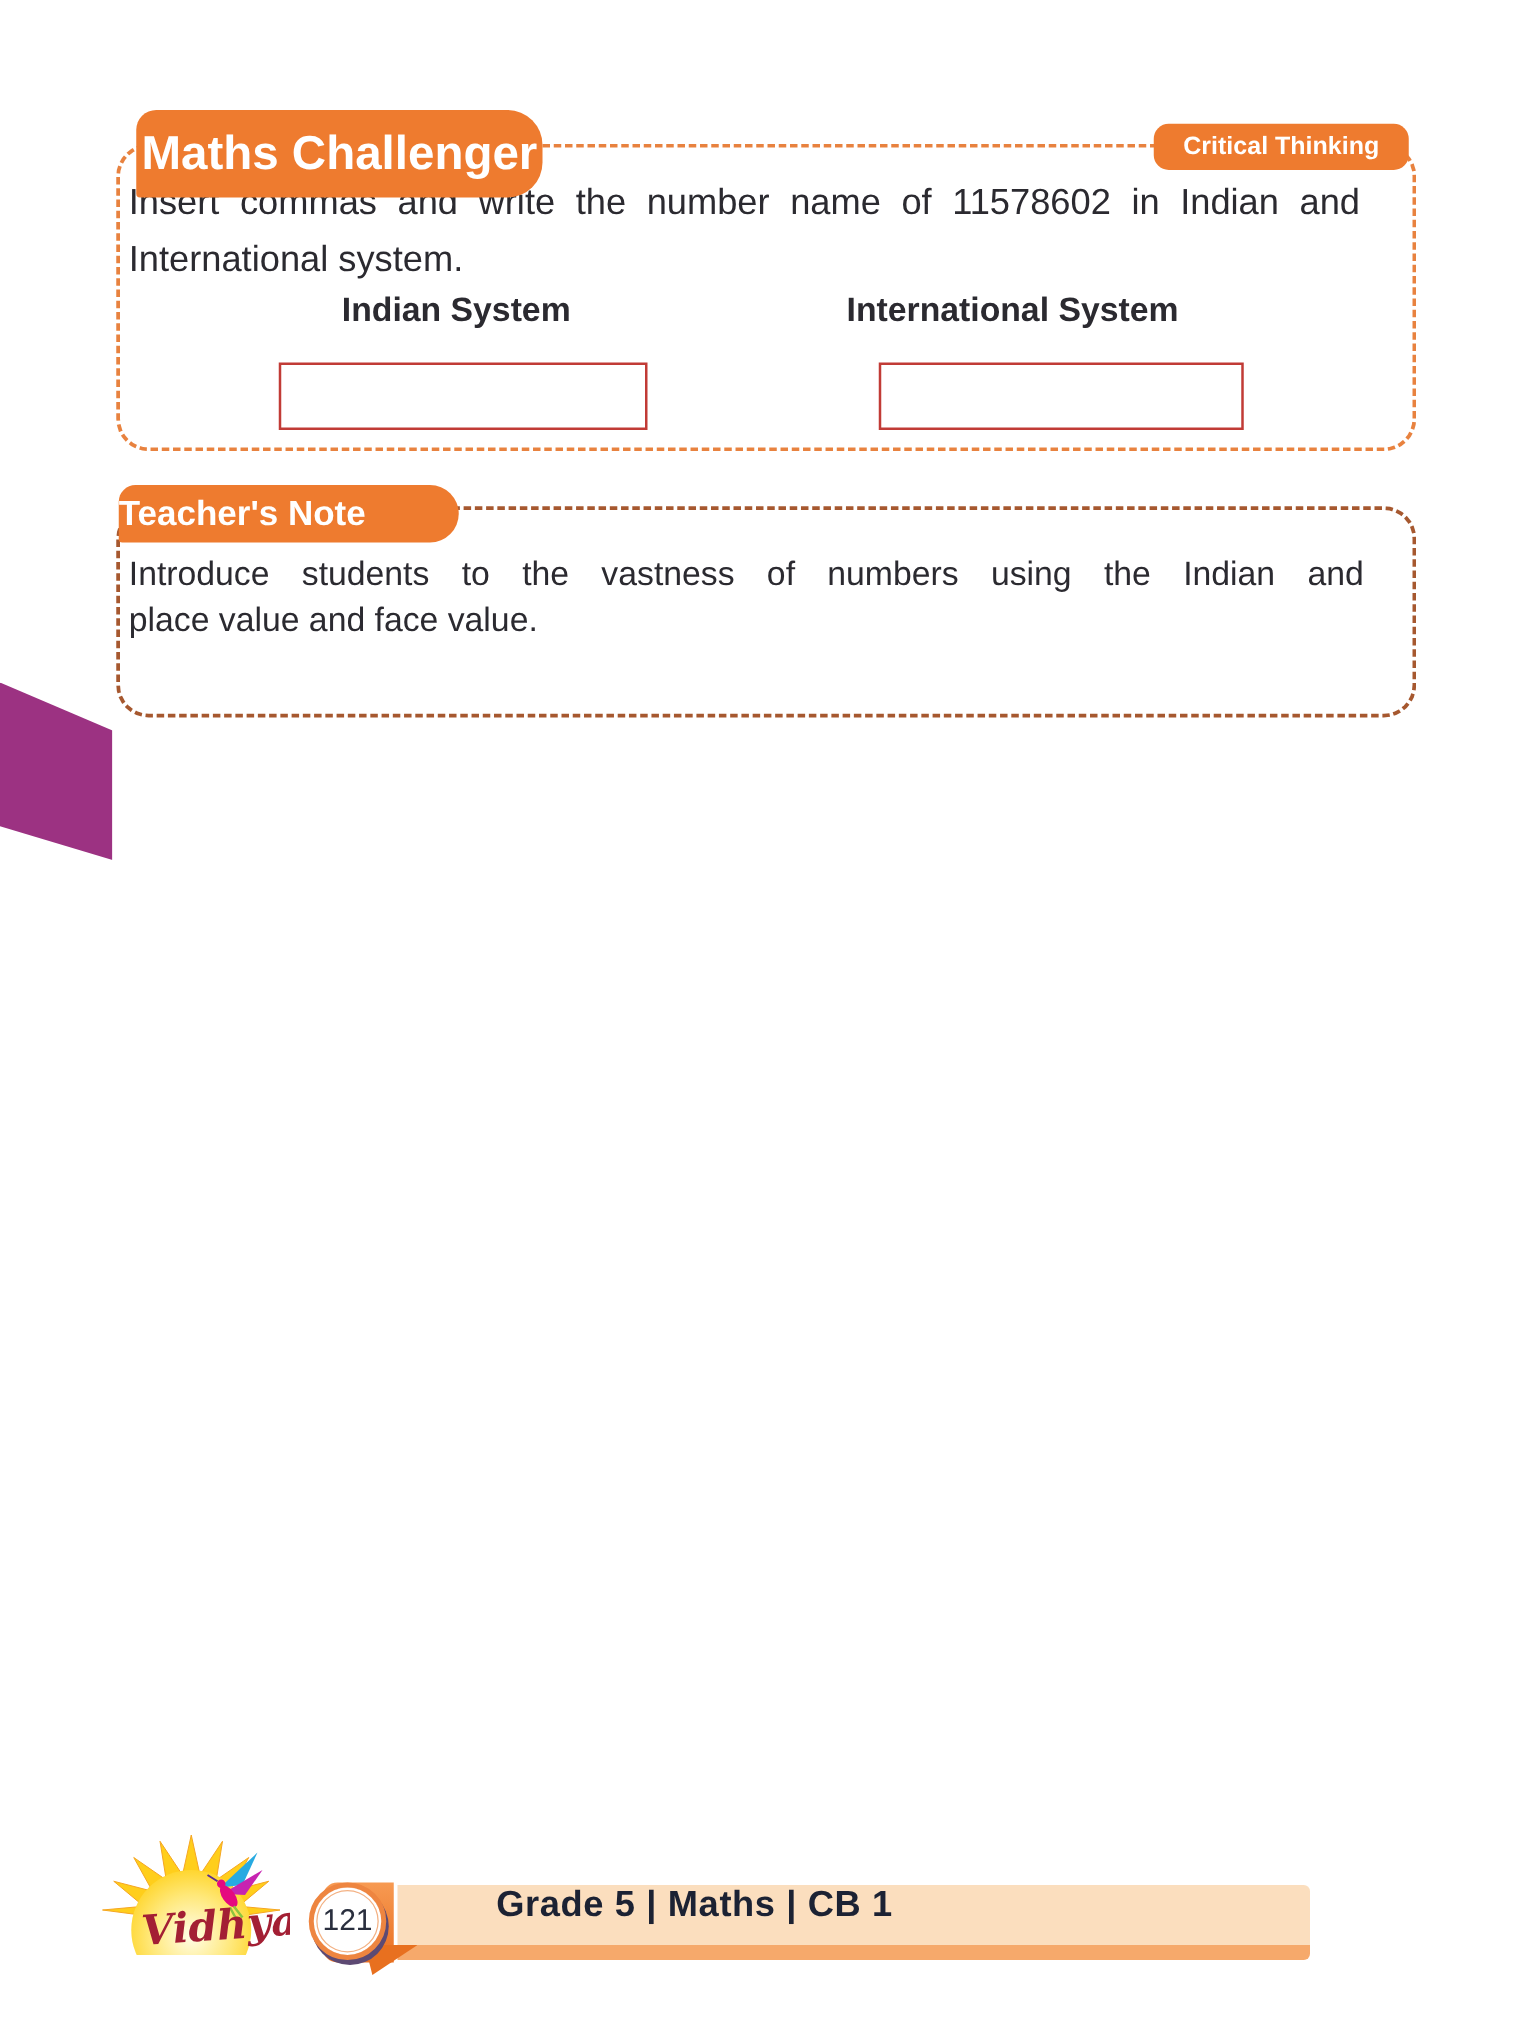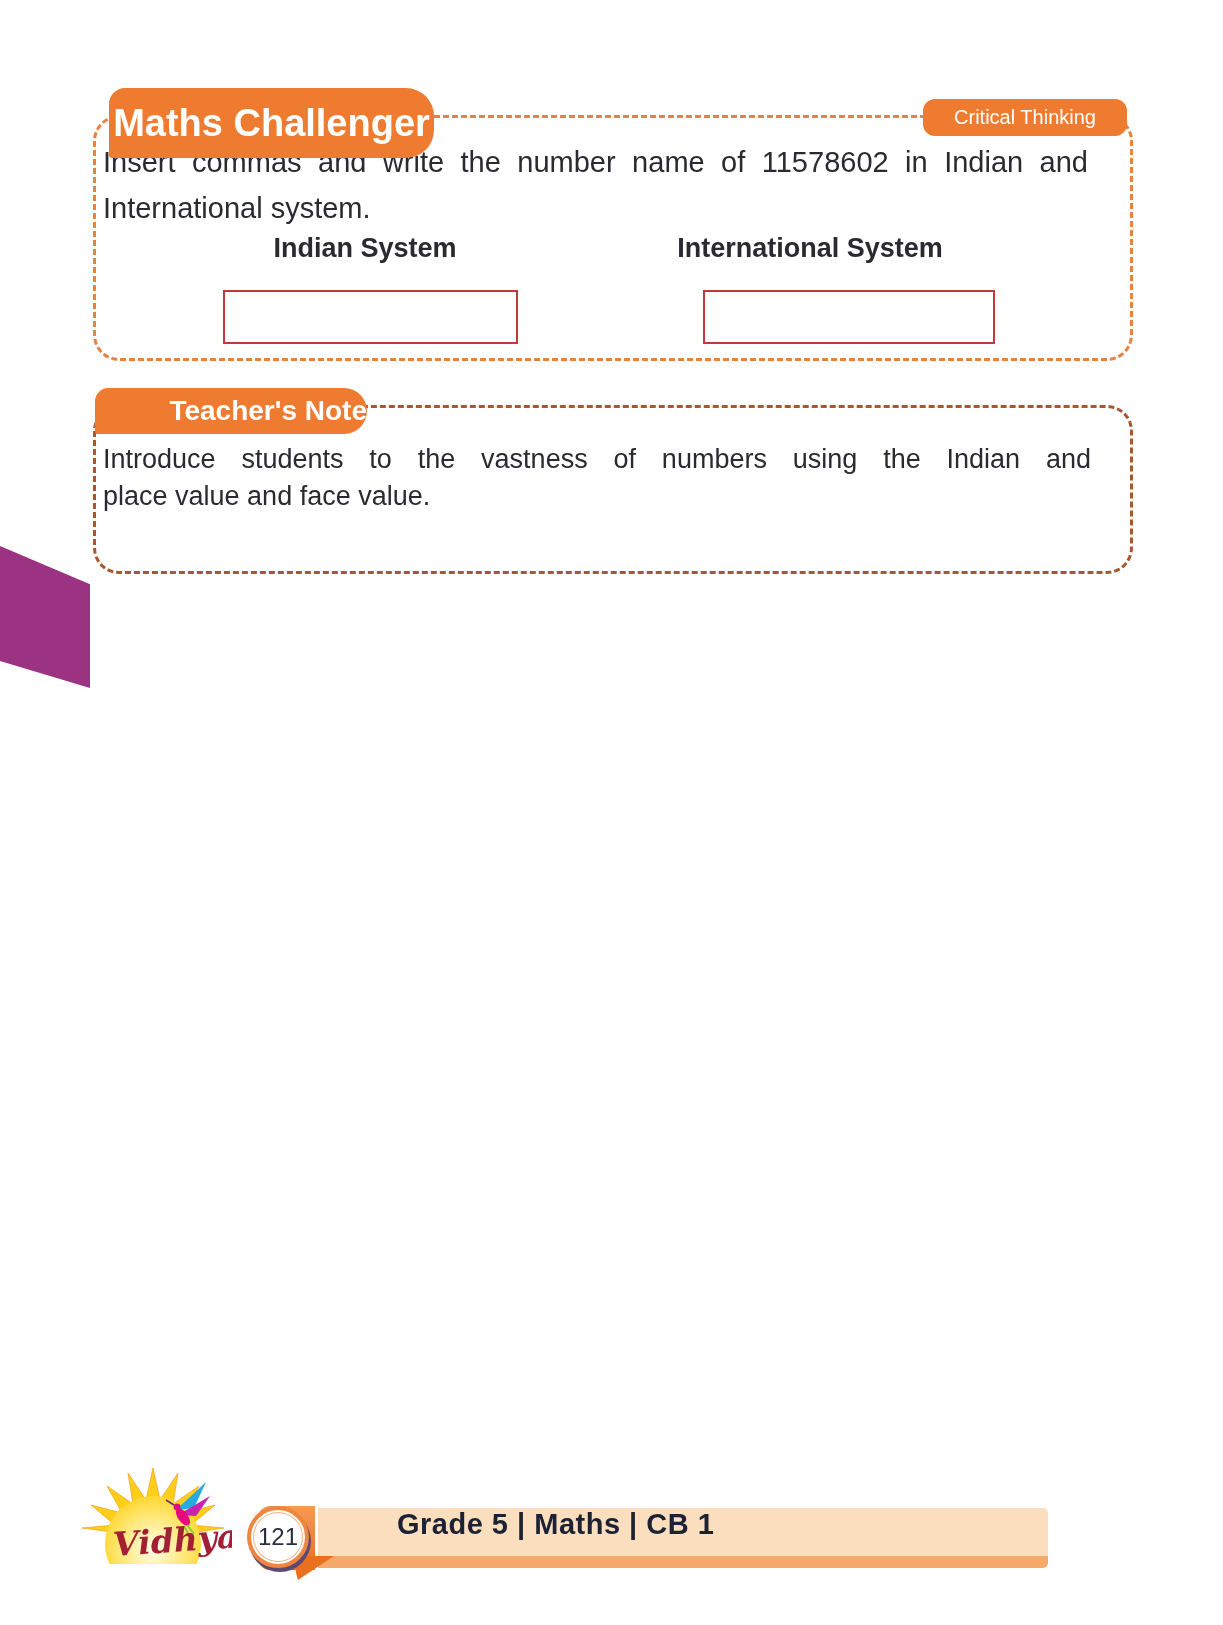--- a/index.html
+++ b/index.html
@@ -6,38 +6,38 @@
   #page{position:relative;width:1223px;height:1625px;background:#ffffff;overflow:hidden;
         font-family:"Liberation Sans",sans-serif;}
 
   
   .mc-box{position:absolute;left:93px;top:115px;width:1034px;height:240px;
           border:3px dashed #E8823F;border-radius:26px;background:#ffffff;}
   .mc-label{position:absolute;left:95px;top:88px;width:325px;height:70px;background:#EE7B2F;
             border-radius:16px 28px 28px 3px;color:#ffffff;font-weight:bold;font-size:38px;
             display:flex;align-items:center;justify-content:center;z-index:3;margin-left:14px;}
   .ct-badge{position:absolute;left:923px;top:99px;width:204px;height:37px;background:#EE7B2F;
-            border-radius:12px;color:#ffffff;font-weight:normal;font-size:20px;
+            border-radius:12px;color:#ffffff;font-weight:bold;font-size:20px;
             display:flex;align-items:center;justify-content:center;z-index:3;}
   .question{position:absolute;left:103px;top:139px;width:985px;font-size:29px;color:#2B2A30;
             line-height:46px;z-index:2;}
   .jline{text-align:justify;text-align-last:justify;}
   .col-label{position:absolute;top:233px;font-size:27px;color:#2B2A30;text-align:center;z-index:2;font-weight:bold;}
   .col-label.indian{left:220px;width:290px;}
   .col-label.intl{left:655px;width:310px;}
   .answer-box{position:absolute;top:290px;height:50px;border:2px solid #C13B36;background:#ffffff;z-index:2;}
   .answer-box.indian{left:223px;width:291px;}
   .answer-box.intl{left:703px;width:288px;}
 
   
   .tn-box{position:absolute;left:93px;top:405px;width:1034px;height:163px;
           border:3px dashed #A6582F;border-radius:26px;background:#ffffff;}
   .tn-label{position:absolute;left:95px;top:388px;width:272px;height:46px;background:#EE7B2F;
             border-radius:14px 24px 24px 3px;color:#ffffff;font-weight:bold;font-size:28px;
-            display:flex;align-items:center;justify-content:flex-end;z-index:3;}
+            display:flex;align-items:center;justify-content:flex-start;z-index:3;}
   .tn-text{position:absolute;left:103px;top:441px;width:988px;font-size:27px;color:#2B2A30;
            line-height:37px;z-index:2;}
 
   
   .purple-accent{position:absolute;left:0;top:546px;width:90px;height:142px;background:#9C3282;
                  clip-path:polygon(0 0,100% 27%,100% 100%,0 81%);}
 
   
   .footer-bar-light{position:absolute;left:318px;top:1508px;width:730px;height:48px;
                     background:#FBDEBE;border-radius:0 5px 0 0;z-index:1;}

